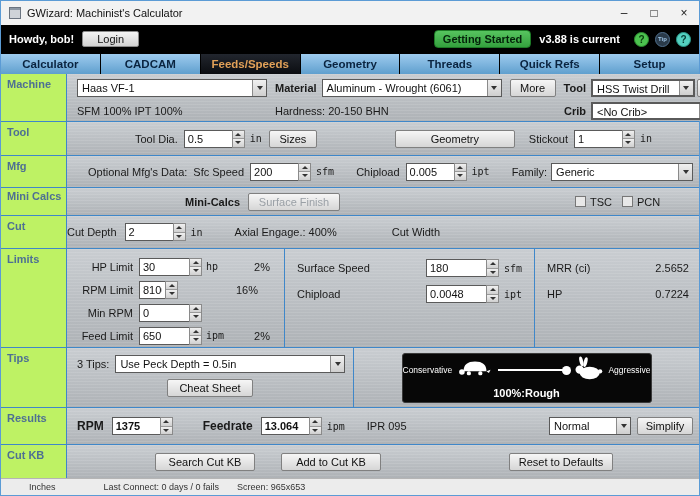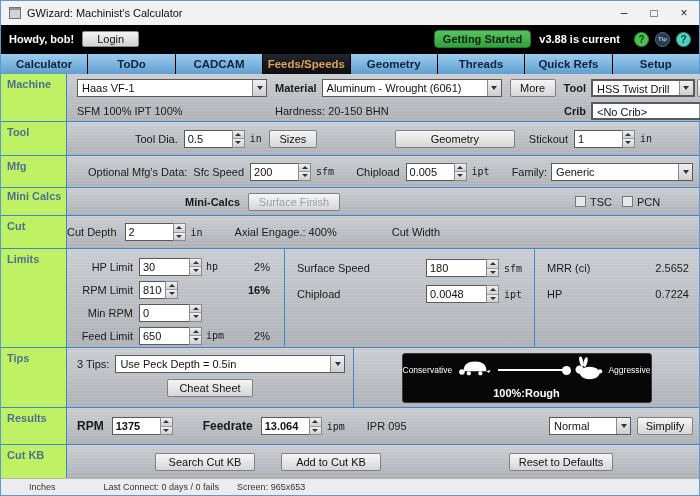--- a/index.html
+++ b/index.html
@@ -122,21 +122,20 @@
     <span class="version">v3.88 is current</span>
     <span class="hdr-icons" style="margin-left:4px;">
       <span class="circle-icon icon-green">?</span>
       <span class="circle-icon icon-tip">Tip</span>
       <span class="circle-icon icon-help">?</span>
     </span>
   </div>
 
   <div class="tabbar">
     <div class="tab">Calculator</div>
-    <div class="tab">ToDo</div>
     <div class="tab">CADCAM</div>
     <div class="tab active">Feeds/Speeds</div>
     <div class="tab">Geometry</div>
     <div class="tab">Threads</div>
     <div class="tab">Quick Refs</div>
     <div class="tab">Setup</div>
   </div>
 
   <div class="main">
 
@@ -316,21 +315,21 @@
                 <span class="spin-btns">
                     <button class="sb">
                       <i class="arr-up-s"></i>
                     </button>
                     <button class="sb">
                       <i class="arr-dn-s"></i>
                     </button>
                   </span>
               </span>
               <span class="mono" style="margin-left:4px; width:22px;"></span>
-              <span class="lbl" style="margin-left:auto; margin-right:14px;font-weight:bold;">16%</span>
+              <span class="lbl" style="margin-left:auto; margin-right:26px;">16%</span>
             </div>
             <div class="lim-row">
               <span class="lbl" style="width:66px; text-align:right;">Min RPM</span>
               <span class="spin" style="margin-left:6px;">
                 <input style="width: 50px;" value="0">
                 <span class="spin-btns">
                     <button class="sb">
                       <i class="arr-up-s"></i>
                     </button>
                     <button class="sb">

